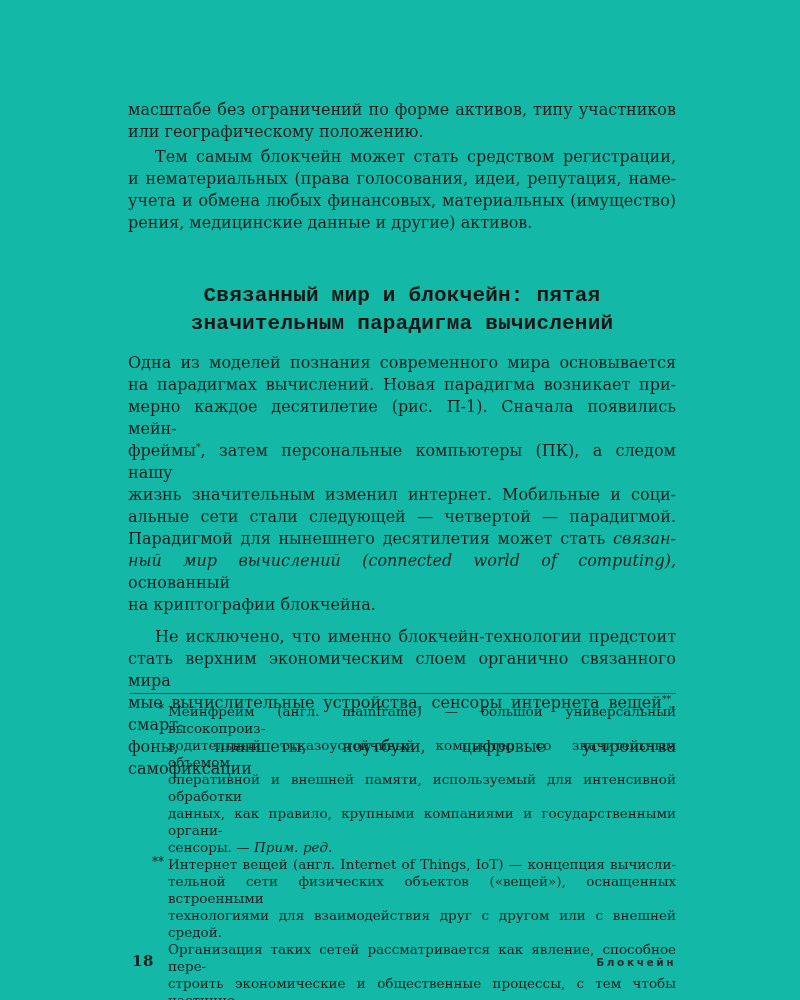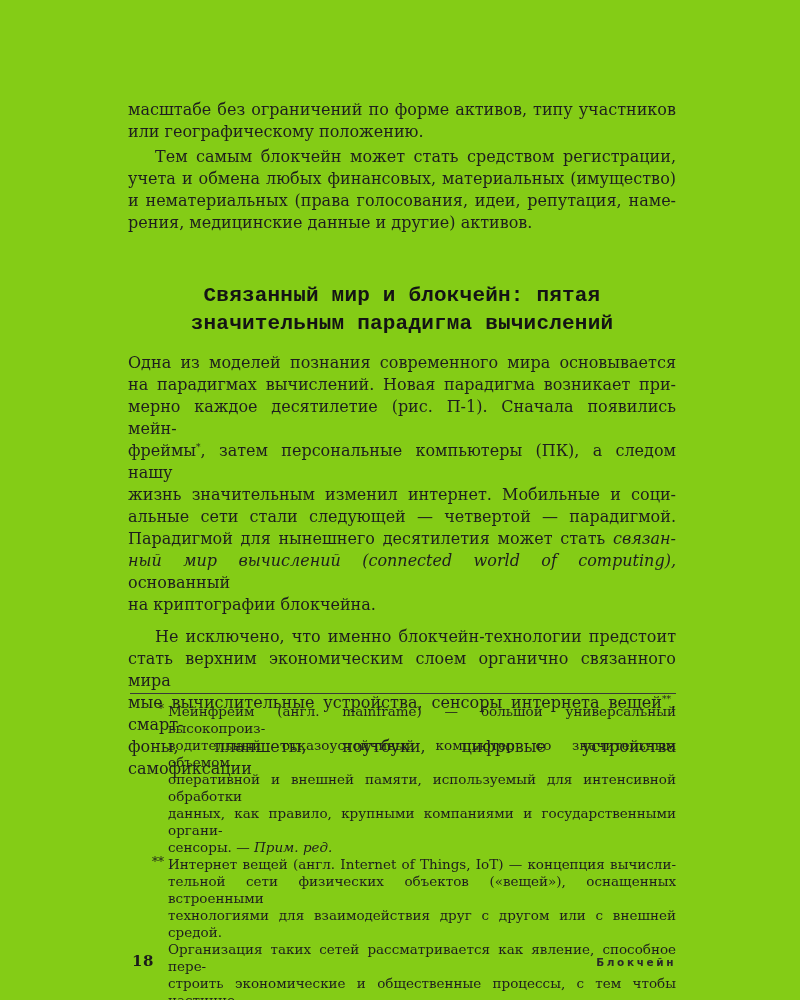--- a/index.html
+++ b/index.html
@@ -4,21 +4,21 @@
 <style>
   html, body { margin: 0; padding: 0; }
   body {
     width: 800px; height: 1000px;
     background: #ffffff;
     font-family: "DejaVu Serif", serif;
     color: #1e1e1e;
     position: relative;
     overflow: hidden;
   }
-  .page { position: absolute; inset: 0; background: #84cc16; }
+  .page { position: absolute; inset: 0; background: #14b8a6; }
 
   .textblock { position: absolute; left: 128px; width: 548px; }
 
   
   .body-copy { font-size: 16px; line-height: 22px; }
   #body1 { top: 99px; }
   #body2 { top: 352px; }
   #body2 .para + .para { margin-top: 10px; }
   #body1 .para + .para { margin-top: 3px; }
 
@@ -80,22 +80,22 @@
 
 <div class="page">
 
   <div id="body1" class="textblock body-copy">
     <div class="para">
         <div class="line"><span>масштабе без ограничений по форме активов, типу участников</span></div>
         <div class="line last"><span>или географическому положению.</span></div>
       </div>
     <div class="para">
         <div class="line indent"><span>Тем самым блокчейн может стать средством регистрации,</span></div>
+        <div class="line"><span>и нематериальных (права голосования, идеи, репутация, наме-</span></div>
         <div class="line"><span>учета и обмена любых финансовых, материальных (имущество)</span></div>
-        <div class="line"><span>и нематериальных (права голосования, идеи, репутация, наме-</span></div>
         <div class="line last"><span>рения, медицинские данные и другие) активов.</span></div>
       </div>
   </div>
 
   <div id="heading" class="textblock">
     <div>Связанный мир и блокчейн: пятая</div>
     <div>значительным парадигма вычислений</div>
   </div>
 
   <div id="body2" class="textblock body-copy">

